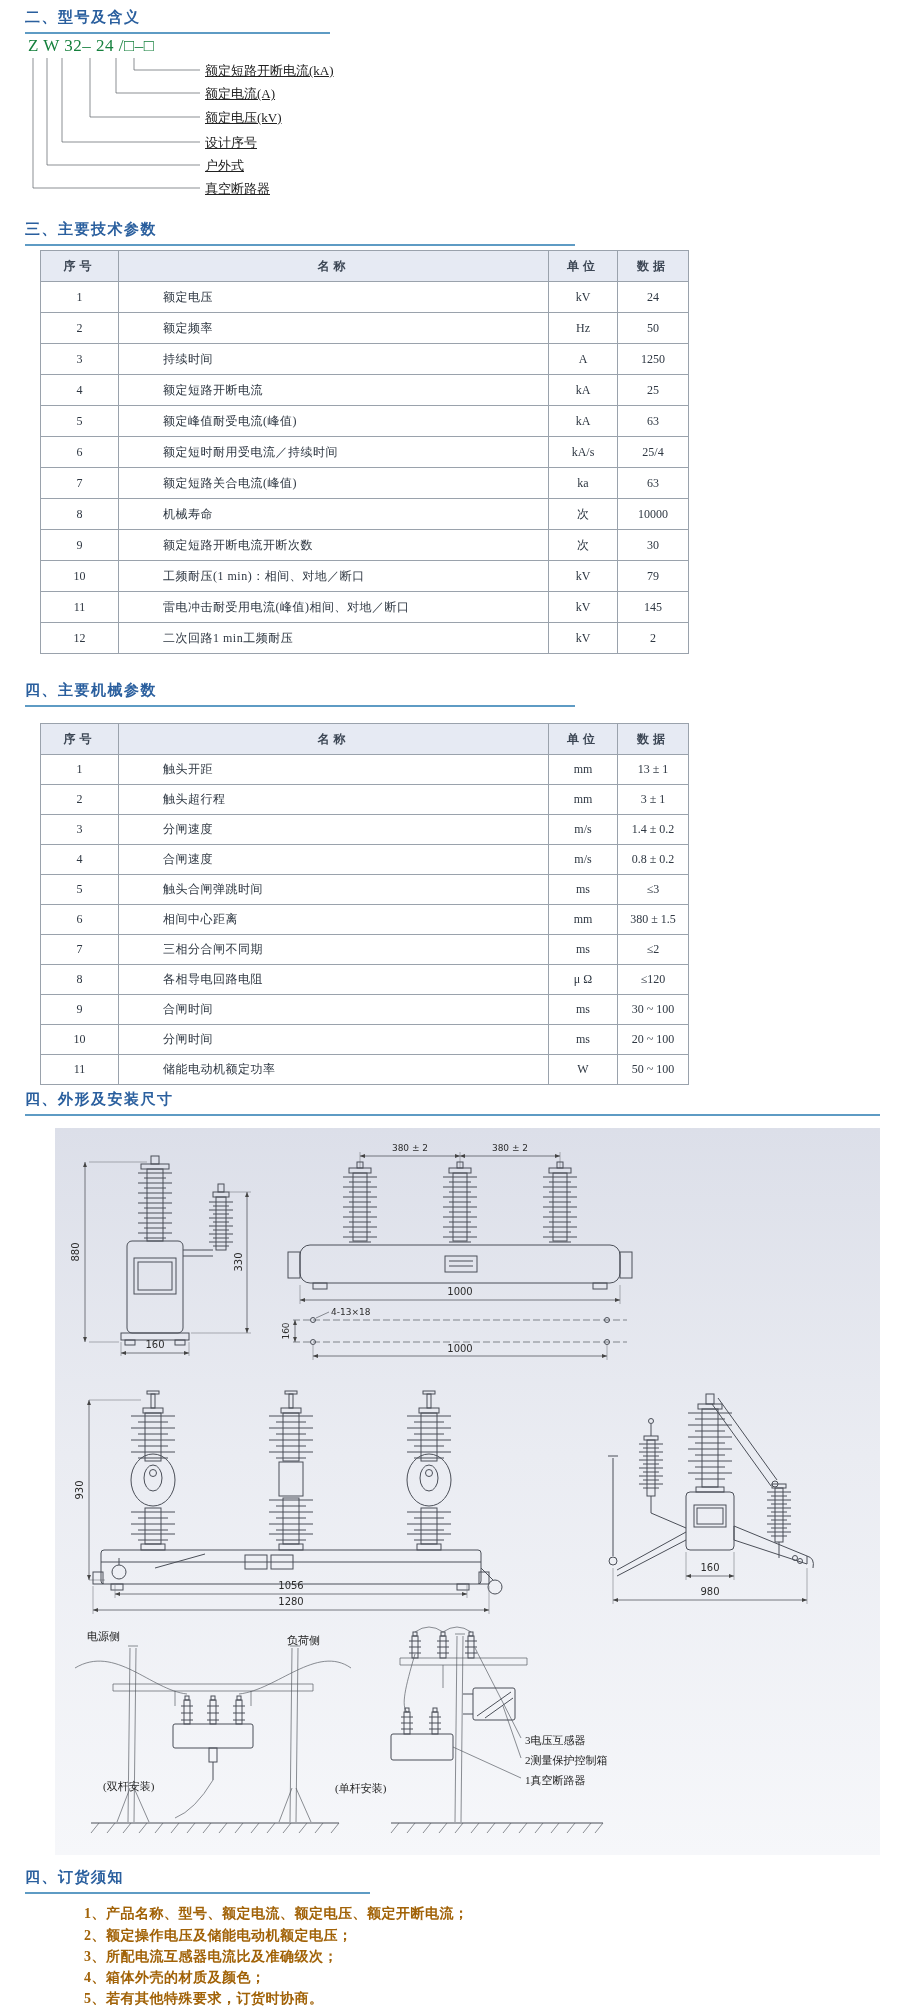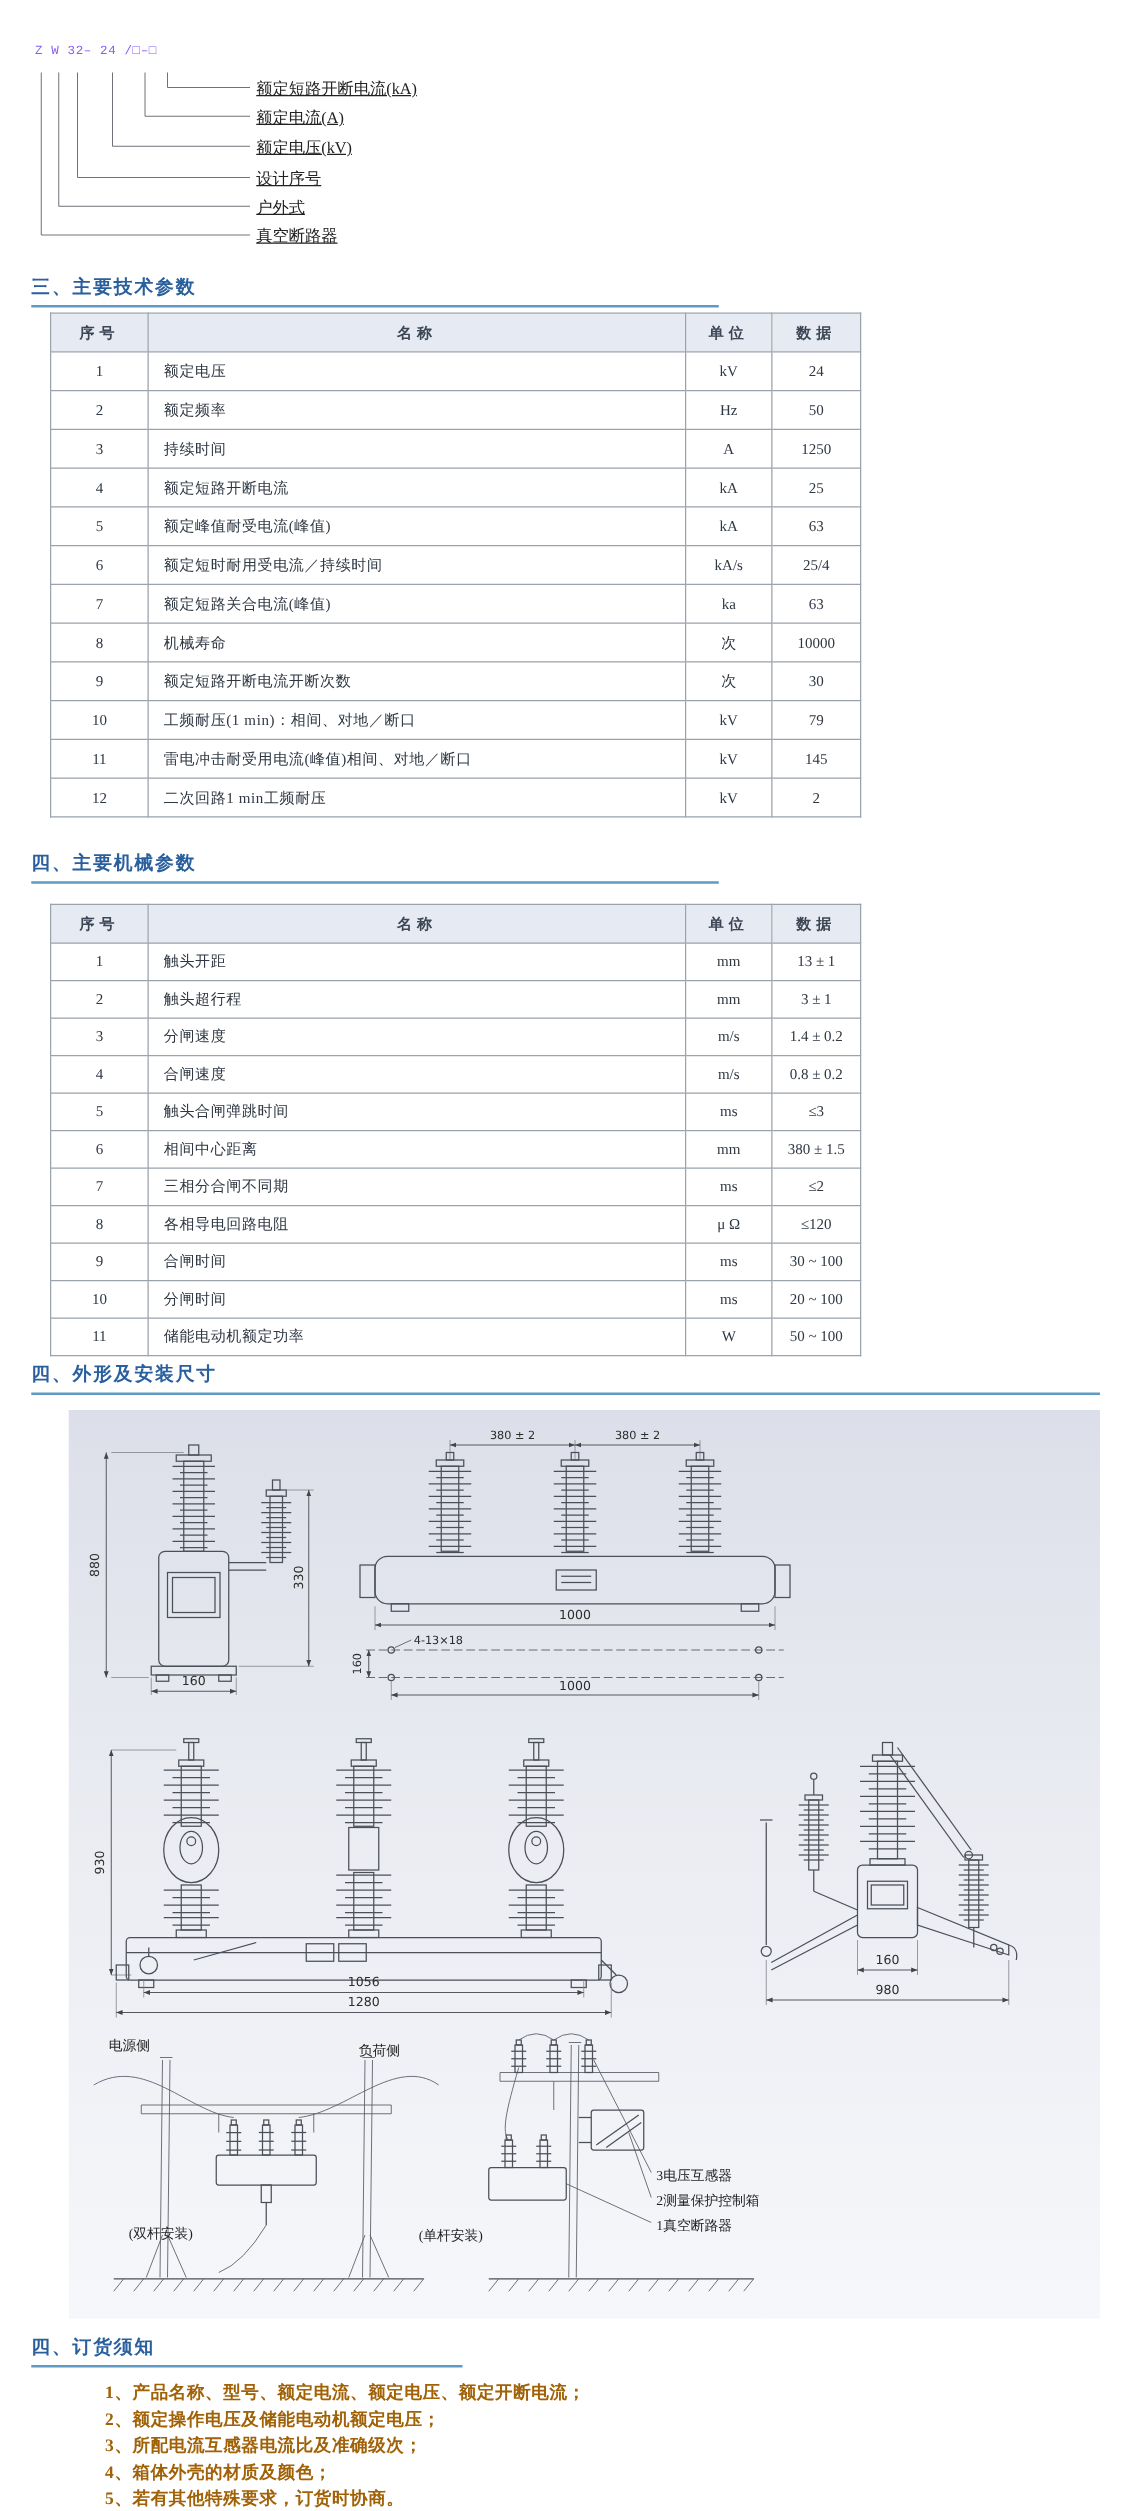--- a/index.html
+++ b/index.html
@@ -4,32 +4,32 @@
 <style>
   html,body { margin:0; padding:0; background:#fff; }
   #page { position:relative; width:910px; height:2009px; background:#fff;
           font-family:"Liberation Serif", serif; overflow:hidden; }
 
   .sec { position:absolute; left:25px; font-family:"Liberation Sans", sans-serif;
          font-weight:bold; font-size:15px; color:var(--heading,#2a5f9e);
          letter-spacing:1.5px; padding-bottom:5px;
          border-bottom:2px solid var(--rule,#5e9bc4); }
 
-  .mcode { position:absolute; left:28px; top:36px; font-size:10px; color:#8b5cf6;
-           letter-spacing:0.5px;font-family:Liberation Mono, monospace; }
+  .mcode { position:absolute; left:28px; top:36px; font-size:17px; color:#15803d;
+           letter-spacing:0.5px; }
   .mlabel { position:absolute; left:205px; font-size:13px; color:#222;text-decoration:underline; }
   #model-svg { position:absolute; left:25px; top:48px; }
 
   table.tbl { position:absolute; left:40px; border-collapse:collapse; table-layout:fixed;
               font-size:12px; color:#2e3742; border:1px solid #6d737d; width:648px; }
   .tbl th, .tbl td { border:1px solid #9aa2ac; text-align:center; padding:0;
                      overflow:hidden; white-space:nowrap; }
   .tbl th { background:var(--table_header_bg,#e6eaf3); font-weight:bold;
             color:#3c4654; letter-spacing:4px; }
-  .tbl td.c1 { text-align:left; padding-left:12px; letter-spacing:0.5px; }
+  .tbl td.c1 { text-align:left; padding-left:44px; letter-spacing:0.5px; }
   .t1 tr { height:31px; }
   .t2 tr { height:30px; }
   .t2 tr.hd { height:31px; }
 
   .panel { position:absolute; left:55px; top:1128px; width:825px; height:727px;
            background:linear-gradient(180deg, var(--panel_top,#dcdfe9) 0%,
                       #eaecf2 45%, var(--panel_bottom,#f6f7fa) 100%); }
   .panel svg { display:block; }
   .d    { stroke:#4b4f58; stroke-width:1; fill:none; }
   .dim  { stroke:#55595f; stroke-width:0.8; fill:none; }
@@ -41,20 +41,21 @@
   text.cj { font-family:"Liberation Serif", serif; font-size:11px; fill:#1e1e1e; stroke:none; }
 
   .ord { position:absolute; left:84px; font-size:14px; font-weight:bold; color:#a16207;
          letter-spacing:0.5px; }
 </style>
 </head>
 <body>
 
 <div id="page">
 
+  <div class="sec" style="top:8px; width:305px;">二、型号及含义</div>
 
   <div class="mcode">Z W 32– 24 /□–□</div>
 
   <svg id="model-svg" width="560" height="160" viewBox="0 0 560 160">
     <g class="thin">
       <path d="M109,10 V22 H175"></path>
       <path d="M91,10 V45 H175"></path>
       <path d="M65,10 V69 H175"></path>
       <path d="M37,10 V94 H175"></path>
       <path d="M22,10 V117 H175"></path>

